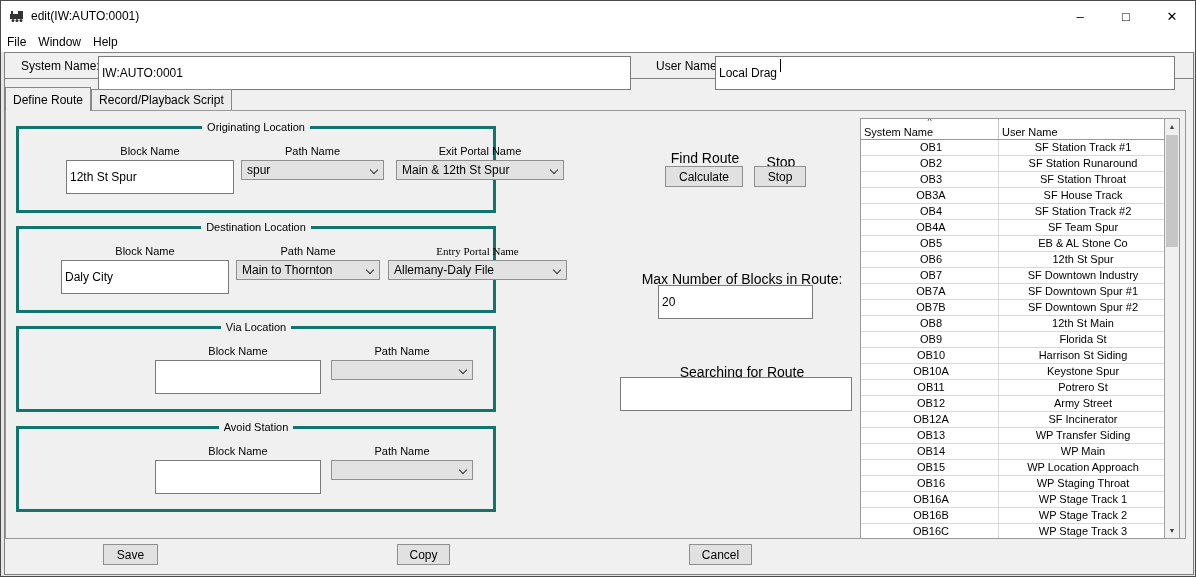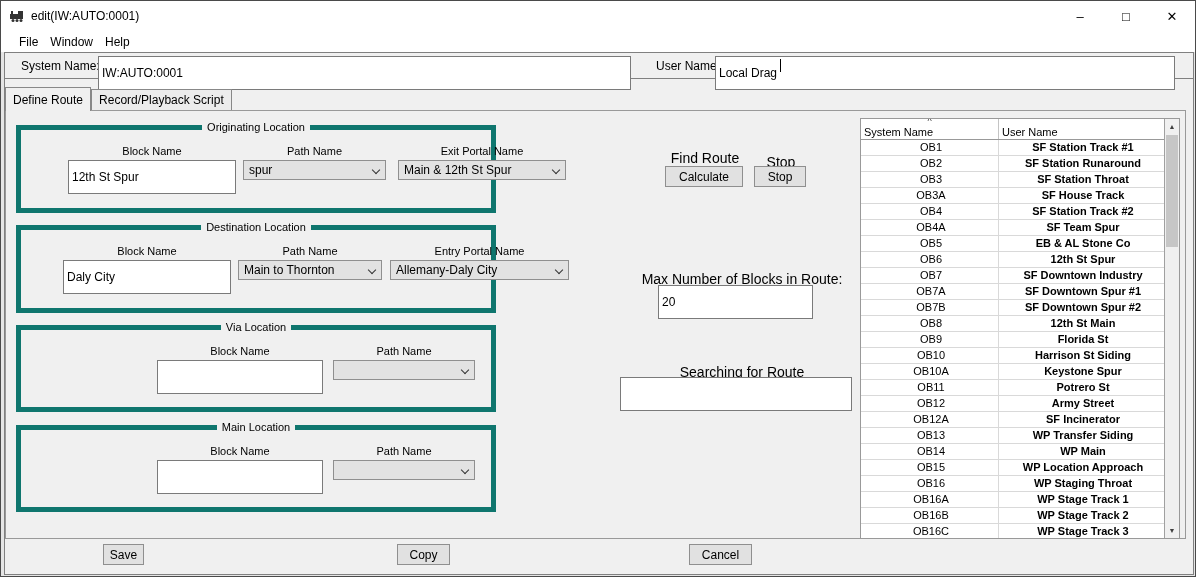--- a/index.html
+++ b/index.html
@@ -8,21 +8,21 @@
   .window { position:relative; width:1196px; height:577px; background:#e5e5e5; border:1px solid #4a4a4a; overflow:hidden; }
 
   
   .titlebar { position:absolute; top:0; left:0; right:0; height:30px; background:#fff; display:flex; align-items:center; }
   .app-icon { margin:0 6px 0 8px; width:16px; height:16px; }
   .title-text { font-size:12px; }
   .win-controls { margin-left:auto; display:flex; height:100%; }
   .win-btn { width:46px; height:100%; display:flex; align-items:center; justify-content:center; font-size:13px; cursor:default; }
 
   
-  .menubar { position:absolute; top:30px; left:0; right:0; height:21px; background:#fff; display:flex; align-items:center; padding-left:12px; }
+  .menubar { position:absolute; top:30px; left:0; right:0; height:21px; background:#fff; display:flex; align-items:center; padding-left:0; }
   .menu-item { padding:0 6px; }
 
   
   .content { position:absolute; top:51px; left:3px; width:1190px; height:523px; border:1px solid #808080; background:#f0f0f0; }
 
   
   .name-row { position:absolute; top:0; left:0; right:0; height:26px; border-bottom:1px solid #808080; }
   .name-row .lbl { position:absolute; top:6px; font-size:12px; }
   .txt { border:1px solid #7a7a7a; background:#fff; font-family:inherit; font-size:12px; padding:16px 3px; height:19px; }
   #sysNameInput { position:absolute; left:93px; top:3px; width:533px; }
@@ -33,21 +33,21 @@
   
   .tab-strip { position:absolute; top:33px; left:0; height:24px; display:flex; align-items:flex-end; z-index:2; }
   .tab { border:1px solid #888; border-bottom:none; background:#ececec; padding:0 7px; font-size:12px; display:flex; align-items:center; }
   .tab.active { height:24px; background:#f0f0f0; margin-bottom:-1px; }
   .tab.inactive { height:21px; }
 
   
   .tab-panel { position:absolute; top:57px; left:0; width:1181px; height:429px; border:1px solid #999; background:#f0f0f0; }
 
   
-  fieldset { position:absolute; left:10px; width:480px; border:5px solid #0f766e; background:#f0f0f0; padding:0; }
+  fieldset { position:absolute; left:10px; width:480px; border:3px solid #0f766e; background:#f0f0f0; padding:0; }
   legend { margin:0 auto; padding:0 5px; font-size:11px; text-align:center; }
   .fs-lbl { position:absolute; top:12px; font-size:11px; text-align:center; }
   .fs-input { position:absolute; top:27px; height:20px; }
   .dd { position:absolute; top:27px; height:20px; background:#e2e2e2; border:1px solid #8f8f8f; font-size:12px; display:flex; align-items:center; padding:0 18px 0 5px; cursor:default; white-space:nowrap; overflow:hidden; }
   .chev { position:absolute; right:6px; top:6px; width:6px; height:6px; border-right:1px solid #333; border-bottom:1px solid #333; transform:rotate(45deg); }
 
   #fs-orig { top:10px;  height:92px; }
   #fs-dest { top:110px; height:92px; }
   #fs-via  { top:210px; height:91px; }
   #fs-avoid{ top:310px; height:91px; }
@@ -61,21 +61,21 @@
   .tbl { flex:1; display:flex; flex-direction:column; overflow:hidden; }
   .thead { display:flex; height:21px; border-bottom:1px solid #999; background:#fff; flex:none; }
   .th { position:relative; font-size:11px; padding:7px 0 0 3px; white-space:nowrap; overflow:hidden; }
   .th.c1 { width:138px; border-right:1px solid #c4c4c4; }
   .th.c2 { flex:1; }
   .sort-caret { position:absolute; top:-2px; left:50%; transform:translateX(-50%); font-size:9px; line-height:9px; color:#333; }
   .tbody { flex:1; }
   .trow { display:flex; height:16px; border-bottom:1px solid #d9d9d9; background:#fff; }
   .tcell { font-size:11px; line-height:15px; padding-left:3px; white-space:nowrap; overflow:hidden;text-align:center; }
   .tcell.c1 { width:138px; border-right:1px solid #d9d9d9; }
-  .tcell.c2 { flex:1;font-weight:bold; }
+  .tcell.c2 { flex:1; }
 
   
   .scrollbar { width:15px; flex:none; position:relative; background:#f0f0f0; border-left:1px solid #a0a0a0; }
   .sb-arrow { position:absolute; left:0; width:14px; height:15px; display:flex; align-items:center; justify-content:center; font-size:7px; color:#404040; }
   .sb-up { top:0; }
   .sb-down { bottom:0; }
   .sb-thumb { position:absolute; top:16px; left:1px; width:12px; height:112px; background:#c6c6c6; }
 
   
   .button-row { position:absolute; left:0; right:0; bottom:0; height:37px; }
@@ -140,45 +140,45 @@
         <div class="dd" style="left:377px;width:168px;">
           <span>Main &amp; 12th St Spur</span>
           <span class="chev"></span>
         </div>
       </fieldset>
 
       <fieldset id="fs-dest">
         <legend>Destination Location</legend>
         <span class="fs-lbl" style="left:42px;width:168px;">Block Name</span>
         <span class="fs-lbl" style="left:217px;width:144px;">Path Name</span>
-        <span class="fs-lbl" style="left:369px;width:179px;">Entry Portal Name</span>
+        <span class="fs-lbl" style="left:369px;width:179px;font-family:Liberation Serif, serif;">Entry Portal Name</span>
         <input class="txt fs-input" style="left: 42px; width: 168px;" value="Daly City">
         <div class="dd" style="left:217px;width:144px;">
           <span>Main to Thornton</span>
           <span class="chev"></span>
         </div>
         <div class="dd" style="left:369px;width:179px;">
-          <span>Allemany-Daly City</span>
+          <span>Allemany-Daly File</span>
           <span class="chev"></span>
         </div>
       </fieldset>
 
       <fieldset id="fs-via">
         <legend>Via Location</legend>
         <span class="fs-lbl" style="left:136px;width:166px;">Block Name</span>
         <span class="fs-lbl" style="left:312px;width:142px;">Path Name</span>
         <input class="txt fs-input" style="left: 136px; width: 166px;" value="">
         <div class="dd" style="left:312px;width:142px;">
           <span></span>
           <span class="chev"></span>
         </div>
       </fieldset>
 
       <fieldset id="fs-avoid">
-        <legend>Main Location</legend>
+        <legend>Avoid Station</legend>
         <span class="fs-lbl" style="left:136px;width:166px;">Block Name</span>
         <span class="fs-lbl" style="left:312px;width:142px;">Path Name</span>
         <input class="txt fs-input" style="left: 136px; width: 166px;" value="">
         <div class="dd" style="left:312px;width:142px;">
           <span></span>
           <span class="chev"></span>
         </div>
       </fieldset>
 
       <span class="mid-lbl" style="left:662px;top:39px;width:74px;">Find Route</span>
@@ -309,19 +309,19 @@
         <div class="scrollbar">
           <div class="sb-arrow sb-up">▲</div>
           <div class="sb-thumb"></div>
           <div class="sb-arrow sb-down">▼</div>
         </div>
       </div>
 
     </div>
 
     <div class="button-row">
-      <button class="btn" style="left:98px;top:7px;width:41px;height:21px;">Save</button>
+      <button class="btn" style="left:98px;top:7px;width:55px;height:21px;">Save</button>
       <button class="btn" style="left:392px;top:7px;width:53px;height:21px;">Copy</button>
       <button class="btn" style="left:684px;top:7px;width:63px;height:21px;">Cancel</button>
     </div>
 
   </div>
 </div>
 
 </body></html>

